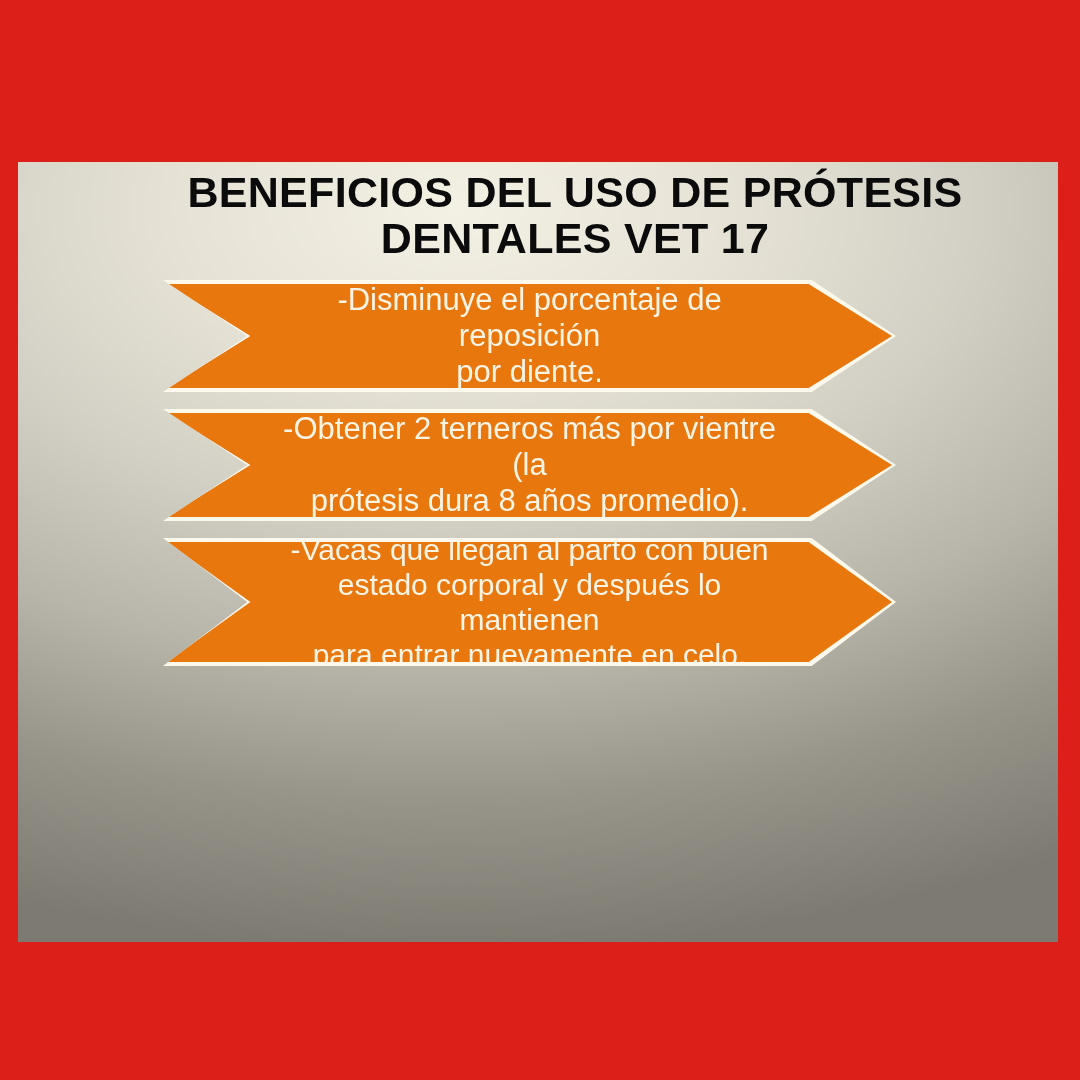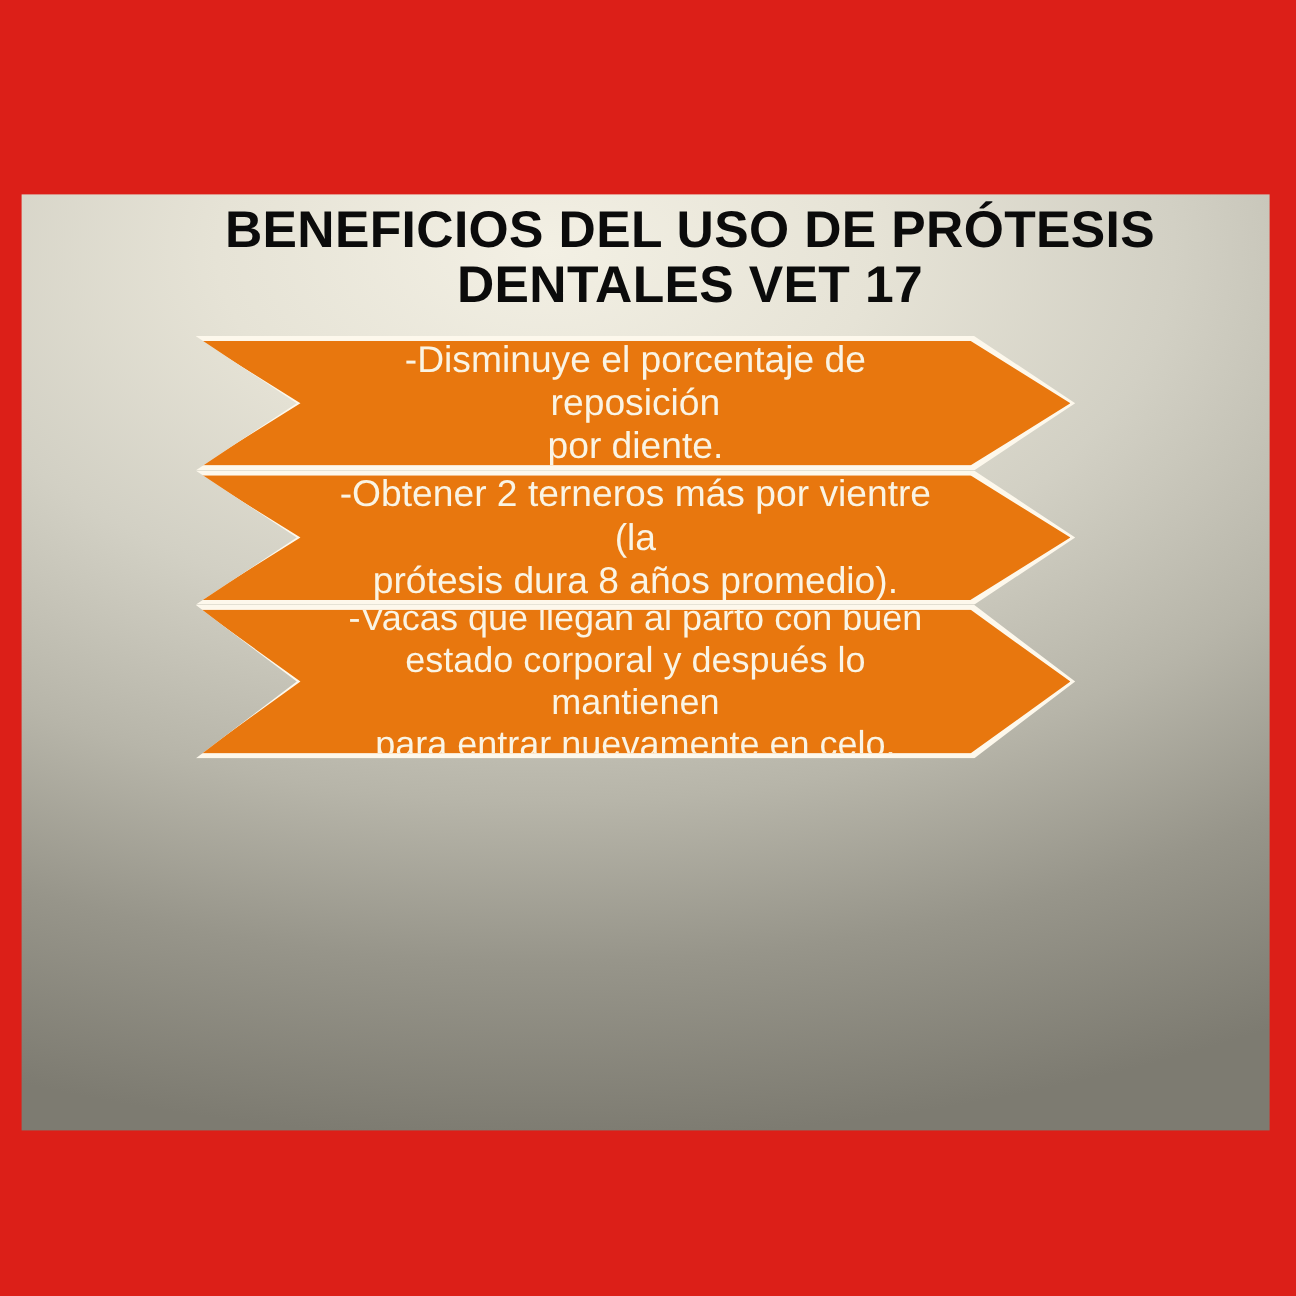--- a/index.html
+++ b/index.html
@@ -57,20 +57,21 @@
   #banner-stack {
     position: absolute;
     left: 145px;
     top: 118px;
     width: 733px;
   }
 
   .banner {
     position: relative;
     width: 733px;
+    margin-bottom: 17px;
     display: flex;
     align-items: center;
     justify-content: center;
     box-sizing: border-box;
     
     clip-path: polygon(
         0% 0%,
         88.5% 0%,
         100% 50%,
         88.5% 100%,

